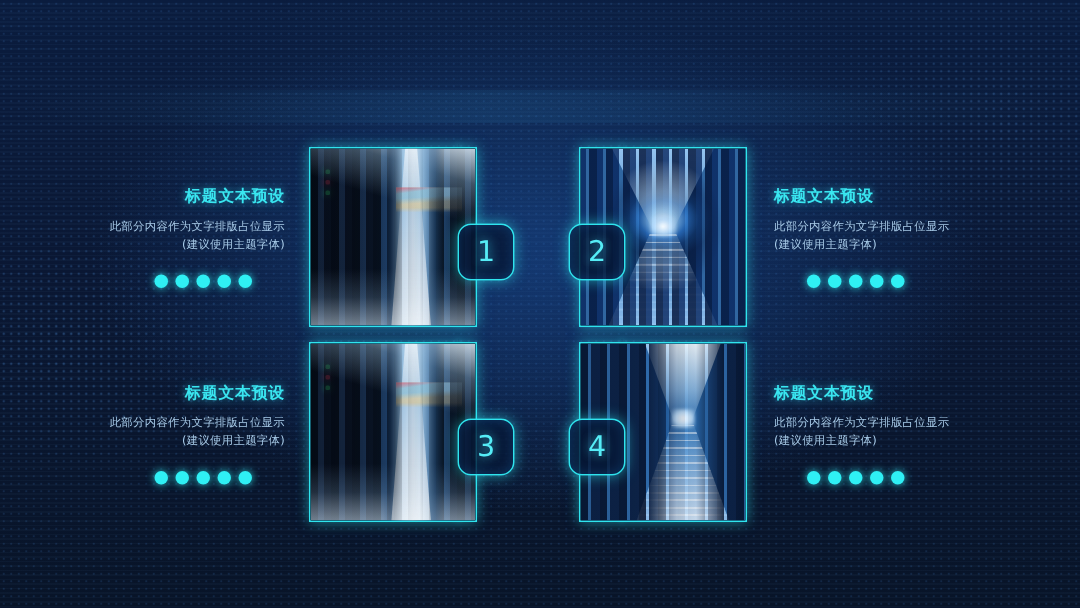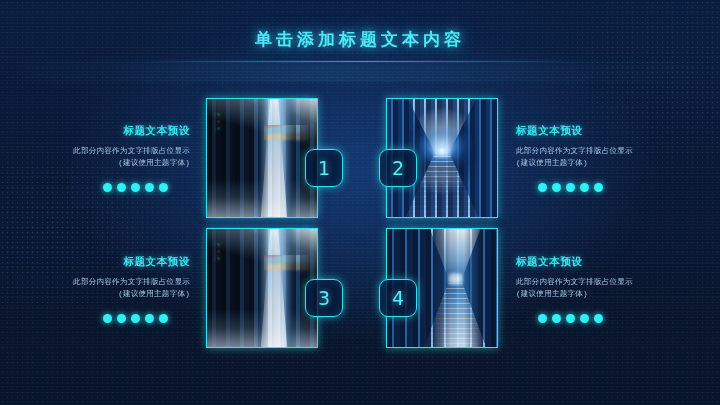--- a/index.html
+++ b/index.html
@@ -264,21 +264,20 @@
     text-shadow: 0 0 6px rgba(50,220,245,0.6);
     margin-bottom: 7px;
     white-space: nowrap;
   }
   .t-line {
     font-size: 7.6px;
     color: #a8cbe8;
     line-height: 1.62;
     letter-spacing: 0.2px;
     white-space: nowrap;
-    font-family: Liberation Mono, monospace;
   }
   .dots {
     display: flex;
     gap: 5px;
     margin-top: 13px;
   }
   .tblock.left .dots  { justify-content: flex-end; padding-right: 22px; }
   .tblock.right .dots { justify-content: flex-start; padding-left: 22px; }
   .dots span {
     width: 9px; height: 9px;
@@ -291,24 +290,20 @@
 <body>
 
 <div id="slide">
 
   <div class="dotgrid"></div>
   <div class="dotmask-tl"></div>
   <div class="dotmask-tr"></div>
   <div class="hscan"></div>
   <div class="glow-center"></div>
 
-  <div class="title-wrap">
-    <span class="title-text">单击添加标题文本内容</span>
-    <div class="title-rule"></div>
-  </div>
   <div class="title-band"></div>
 
   <div class="vline" style="left:305px; top:96px;  height:122px;"></div>
   <div class="vline" style="left:414px; top:96px;  height:122px;"></div>
   <div class="vline" style="left:305px; top:226px; height:122px;"></div>
   <div class="vline" style="left:414px; top:226px; height:122px;"></div>
 
   <div class="frame" style="left:206px; top:98px;">
     <div class="pic picA">
       <div class="aisle"></div>

